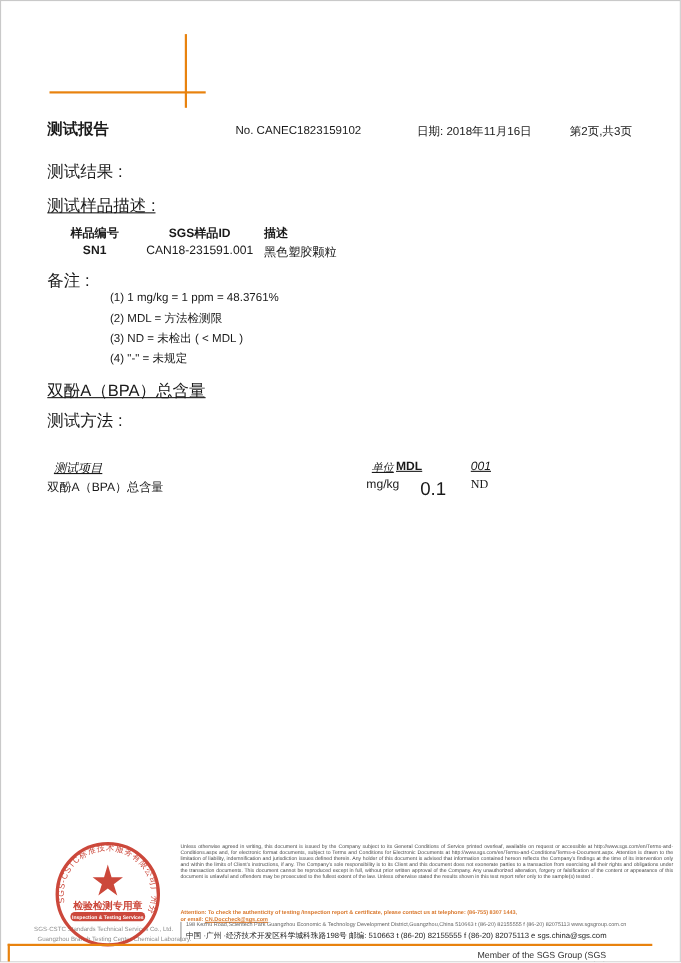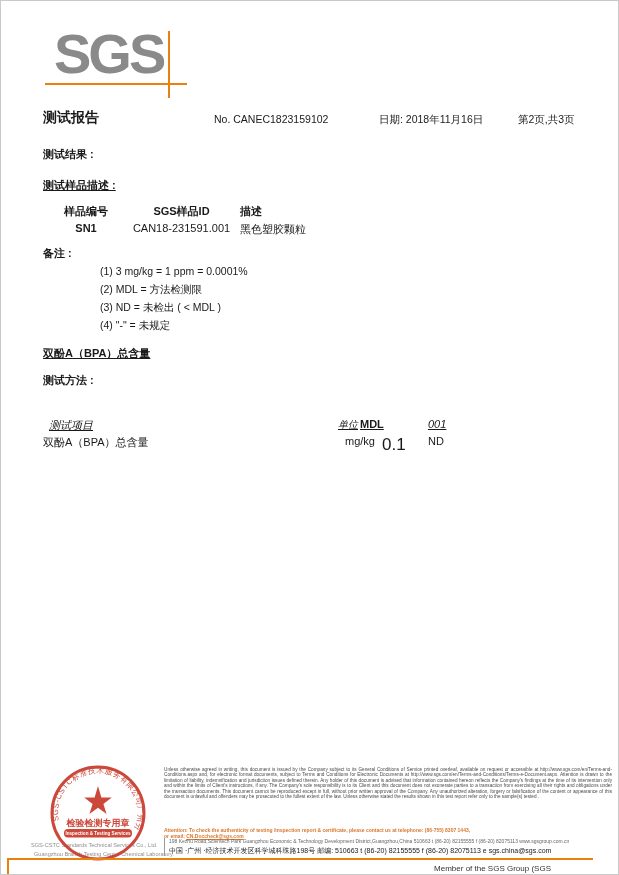--- a/index.html
+++ b/index.html
@@ -18,21 +18,21 @@
   .logo-hline { left:44px; top:82px; width:142px; height:2px; background:#e8820e; }
   .logo-vline { left:167px; top:30px; width:2px; height:67px; background:#e8820e; }
 
   
   .doc-title { left:42px; top:108px; font-size:14px; font-weight:bold; }
   .report-no { left:213px; top:112px; font-size:10.5px; }
   .report-date { left:378px; top:112px; font-size:10.5px; }
   .page-info { left:517px; top:112px; font-size:10.5px; }
 
   
-  .sec-label { font-size:11px; font-weight:bold; }
+  .sec-label { font-size:15px; font-weight:normal; }
   .u { text-decoration:underline; }
   .results-label { left:42px; top:146px; }
   .sample-desc-label { left:42px; top:177px; }
 
   .st-h1 { left:50px;  top:203px; width:70px;  text-align:center; font-size:11px; font-weight:bold; }
   .st-h2 { left:123px; top:203px; width:115px; text-align:center; font-size:11px; font-weight:bold; }
   .st-h3 { left:239px; top:203px; font-size:11px; font-weight:bold; }
   .st-c1 { left:50px;  top:221px; width:70px;  text-align:center; font-size:11px;font-weight:bold; }
   .st-c2 { left:123px; top:221px; width:115px; text-align:center; font-size:11px; }
   .st-c3 { left:239px; top:221px; font-size:11px; }
@@ -43,23 +43,23 @@
 
   .bpa-title { left:42px; top:345px; }
   .method-label { left:42px; top:372px; }
   .method-text { left:99px; top:371px; width:487px; font-size:11px; line-height:19px; }
 
   .rt-h-item { left:48px;  top:417px; font-size:11px; font-style:italic; text-decoration:underline; }
   .rt-h-unit { left:332px; top:417px; width:30px; text-align:center; font-size:10px; font-style:italic; text-decoration:underline; }
   .rt-h-mdl  { left:359px; top:417px; font-size:11px; font-weight:bold; text-decoration:underline; }
   .rt-h-001  { left:427px; top:417px; font-size:11px; font-style:italic; text-decoration:underline; }
   .rt-c-item { left:42px;  top:434px; font-size:11px; }
-  .rt-c-unit { left:342px; top:434px; width:34px; text-align:center; font-size:11px; }
+  .rt-c-unit { left:330px; top:434px; width:34px; text-align:center; font-size:11px; }
   .rt-c-mdl  { left:381px; top:434px; width:20px; text-align:center; font-size:17px; }
-  .rt-c-001  { left:423px; top:434px; width:24px; text-align:center; font-size:11px; }
+  .rt-c-001  { left:423px; top:434px; width:24px; text-align:center; font-size:11px;font-family:Liberation Serif, serif; }
 
   
   .stamp { left:47px; top:762px; width:100px; height:100px; opacity:.92; }
   .company-line1 { left:30px; top:841px; font-size:5.6px; color:#8e8e8e; }
   .company-line2 { left:33px; top:850px; font-size:5.6px; color:#8e8e8e; }
 
   .legal-text { left:163px; top:766px; width:448px; font-size:4.7px; line-height:5.45px;
                 color:#4a4a4a; text-align:justify; }
   .attention { left:163px; top:826px; width:448px; font-size:5px; font-weight:bold;
                color:#d9782d; line-height:6px; }
@@ -69,41 +69,40 @@
   .address-cn { font-size:7px; color:#222; margin-top:2px; white-space:nowrap; }
   .footer-hline { left:6px; top:857px; width:586px; height:2px; background:#e8820e; }
   .footer-vtick { left:6px; top:857px; width:2px; height:18px; background:#e8820e; }
   .member-text { left:420px; top:863px; width:130px; font-size:8px; color:#333; text-align:right; }
 </style>
 </head>
 <body>
 
 <div class="page">
 
-  <div class="abs logo-text">SGS</div>
   <div class="abs logo-hline"></div>
   <div class="abs logo-vline"></div>
 
   <div class="abs doc-title">测试报告</div>
   <div class="abs report-no">No. CANEC1823159102</div>
   <div class="abs report-date">日期: 2018年11月16日</div>
   <div class="abs page-info">第2页,共3页</div>
 
   <div class="abs sec-label results-label">测试结果 :</div>
   <div class="abs sec-label u sample-desc-label">测试样品描述 :</div>
 
   <div class="abs st-h1">样品编号</div>
   <div class="abs st-h2">SGS样品ID</div>
   <div class="abs st-h3">描述</div>
   <div class="abs st-c1">SN1</div>
   <div class="abs st-c2">CAN18-231591.001</div>
   <div class="abs st-c3">黑色塑胶颗粒</div>
 
   <div class="abs sec-label notes-label">备注 :</div>
-  <div class="abs note note-0">(1) 3 mg/kg = 1 ppm = 0.0001%</div>
+  <div class="abs note note-0">(1) 1 mg/kg = 1 ppm = 48.3761%</div>
   <div class="abs note note-1">(2) MDL = 方法检测限</div>
   <div class="abs note note-2">(3) ND = 未检出 ( &lt; MDL )</div>
   <div class="abs note note-3">(4) "-" = 未规定</div>
 
   <div class="abs sec-label u bpa-title">双酚A（BPA）总含量</div>
   <div class="abs sec-label method-label">测试方法 :</div>
 
   <div class="abs rt-h-item">测试项目</div>
   <div class="abs rt-h-unit">单位</div>
   <div class="abs rt-h-mdl">MDL</div>

